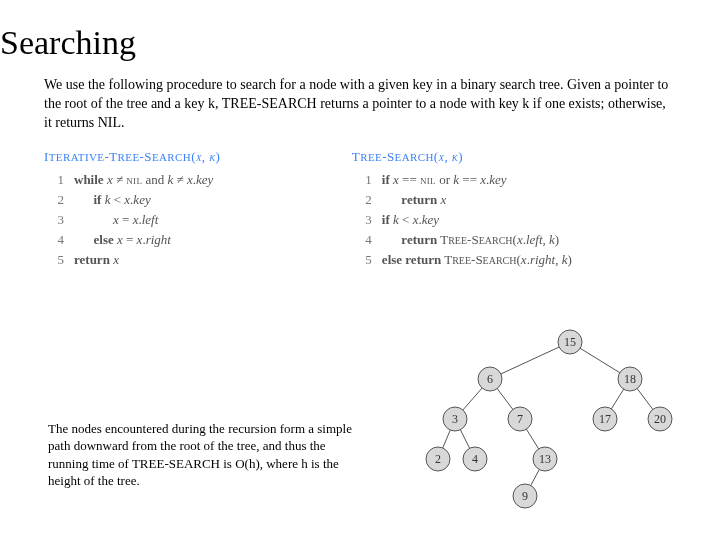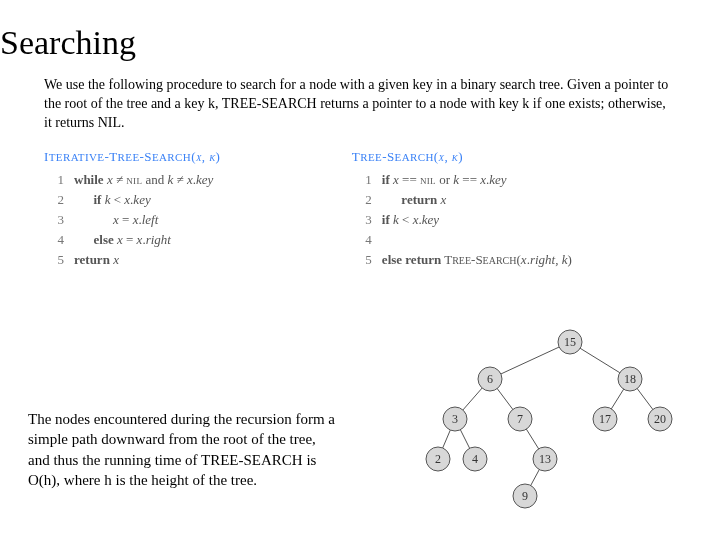--- a/index.html
+++ b/index.html
@@ -52,24 +52,24 @@
   }
   .algo .code {
     white-space: pre;
     font-family: "Times New Roman", Times, serif;
   }
   .kw { font-weight: bold; }
   .sc { font-variant: small-caps; letter-spacing: 0.3px; }
   .it { font-style: italic; }
   .bottom {
     position: absolute;
-    left: 28px;
+    left: 48px;
     bottom: 50px;
     width: 310px;
-    font-size: 15px;
+    font-size: 13px;
     line-height: 1.35;
   }
   .tree {
     position: absolute;
     right: 40px;
     bottom: 26px;
     width: 260px;
     height: 190px;
     text-align: right;
   }
@@ -137,20 +137,21 @@
     <div class="ln">
         <span class="num">2</span>
         <span class="code">      <span class="kw">return</span> <span class="it">x</span></span>
       </div>
     <div class="ln">
         <span class="num">3</span>
         <span class="code"><span class="kw">if</span> <span class="it">k</span> &lt; <span class="it">x</span>.<span class="it">key</span></span>
       </div>
     <div class="ln">
         <span class="num">4</span>
+        <span class="code">      <span class="kw">return</span> T<span style="font-size:10px;">REE</span>-S<span style="font-size:10px;">EARCH</span>(<span class="it">x</span>.<span class="it">left</span>, <span class="it">k</span>)</span>
       </div>
     <div class="ln">
         <span class="num">5</span>
         <span class="code"><span class="kw">else return</span> T<span style="font-size:10px;">REE</span>-S<span style="font-size:10px;">EARCH</span>(<span class="it">x</span>.<span class="it">right</span>, <span class="it">k</span>)</span>
       </div>
   </div>
 
 </div>
 
 <div class="bottom">The nodes encountered during the recursion form a simple path downward from the root of the tree, and thus the running time of TREE-SEARCH is O(h), where h is the height of the tree.</div>

